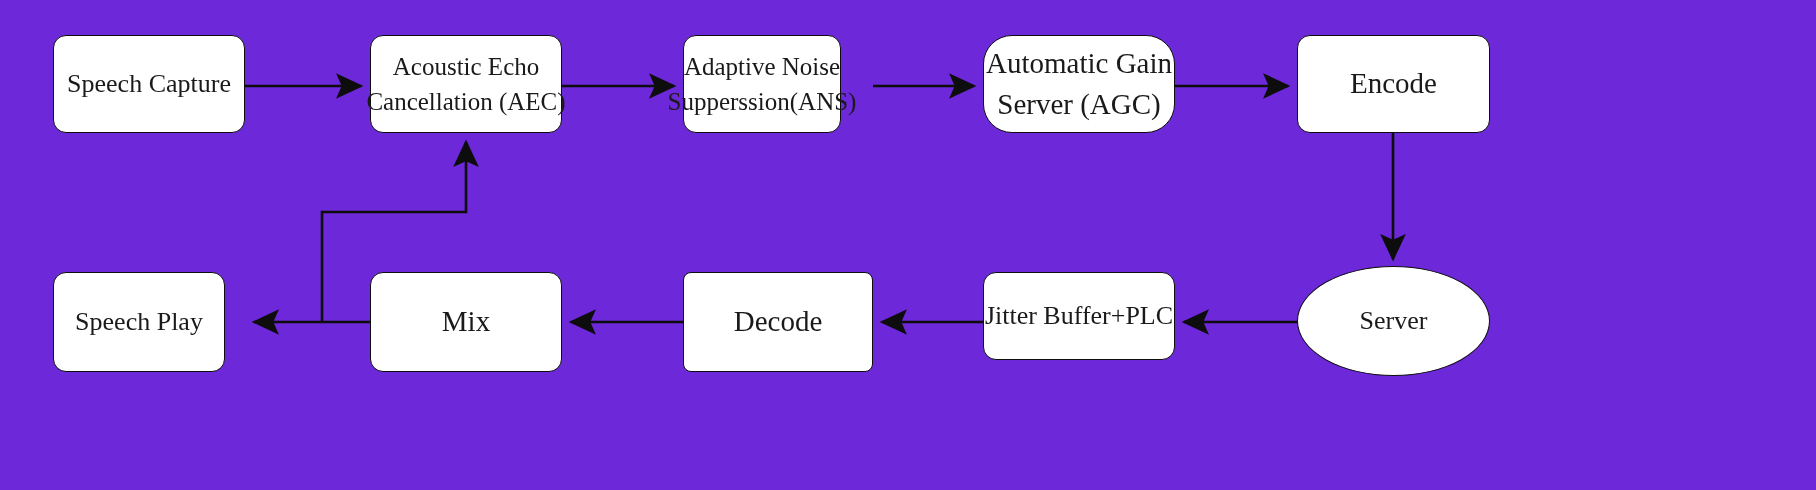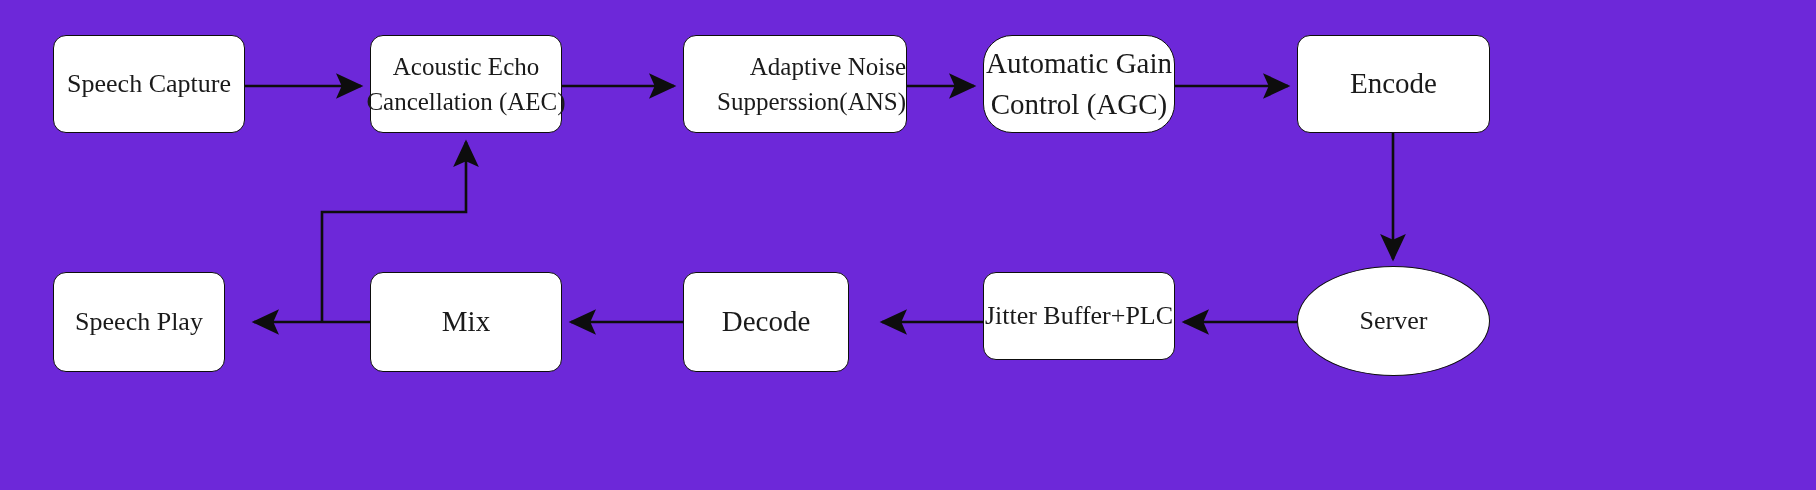--- a/index.html
+++ b/index.html
@@ -92,43 +92,43 @@
 
   <div class="node rounded" style="left:53px; top:35px; width:192px; height:98px;">
     <span class="line fs-md">Speech Capture</span>
   </div>
 
   <div class="node rounded" style="left:370px; top:35px; width:192px; height:98px;">
     <span class="line fs-sm">Acoustic Echo</span>
     <span class="line fs-sm">Cancellation (AEC)</span>
   </div>
 
-  <div class="node rounded" style="left:683px; top:35px; width:224px; height:98px;align-items:flex-end;">
+  <div class="node rounded" style="left:683px; top:35px; width:158px; height:98px;">
     <span class="line fs-sm">Adaptive Noise</span>
     <span class="line fs-sm">Supperssion(ANS)</span>
   </div>
 
   <div class="node rounded" style="left:983px; top:35px; width:192px; height:98px;border-radius:29px;">
     <span class="line fs-lg">Automatic Gain</span>
-    <span class="line fs-lg">Control (AGC)</span>
+    <span class="line fs-lg">Server (AGC)</span>
   </div>
 
   <div class="node rounded" style="left:1297px; top:35px; width:193px; height:98px;">
     <span class="line fs-lg">Encode</span>
   </div>
 
   <div class="node rounded" style="left:53px; top:272px; width:172px; height:100px;">
     <span class="line fs-md">Speech Play</span>
   </div>
 
   <div class="node rounded" style="left:370px; top:272px; width:192px; height:100px;">
     <span class="line fs-lg">Mix</span>
   </div>
 
-  <div class="node rounded" style="left:683px; top:272px; width:166px; height:100px;">
+  <div class="node rounded" style="left:683px; top:272px; width:190px; height:100px;border-radius:8px;">
     <span class="line fs-lg">Decode</span>
   </div>
 
   <div class="node rounded" style="left:983px; top:272px; width:192px; height:88px;">
     <span class="line fs-md">Jitter Buffer+PLC</span>
   </div>
 
   <div class="node ellipse" style="left:1297px; top:266px; width:193px; height:110px;">
     <span class="line fs-md">Server</span>
   </div>

